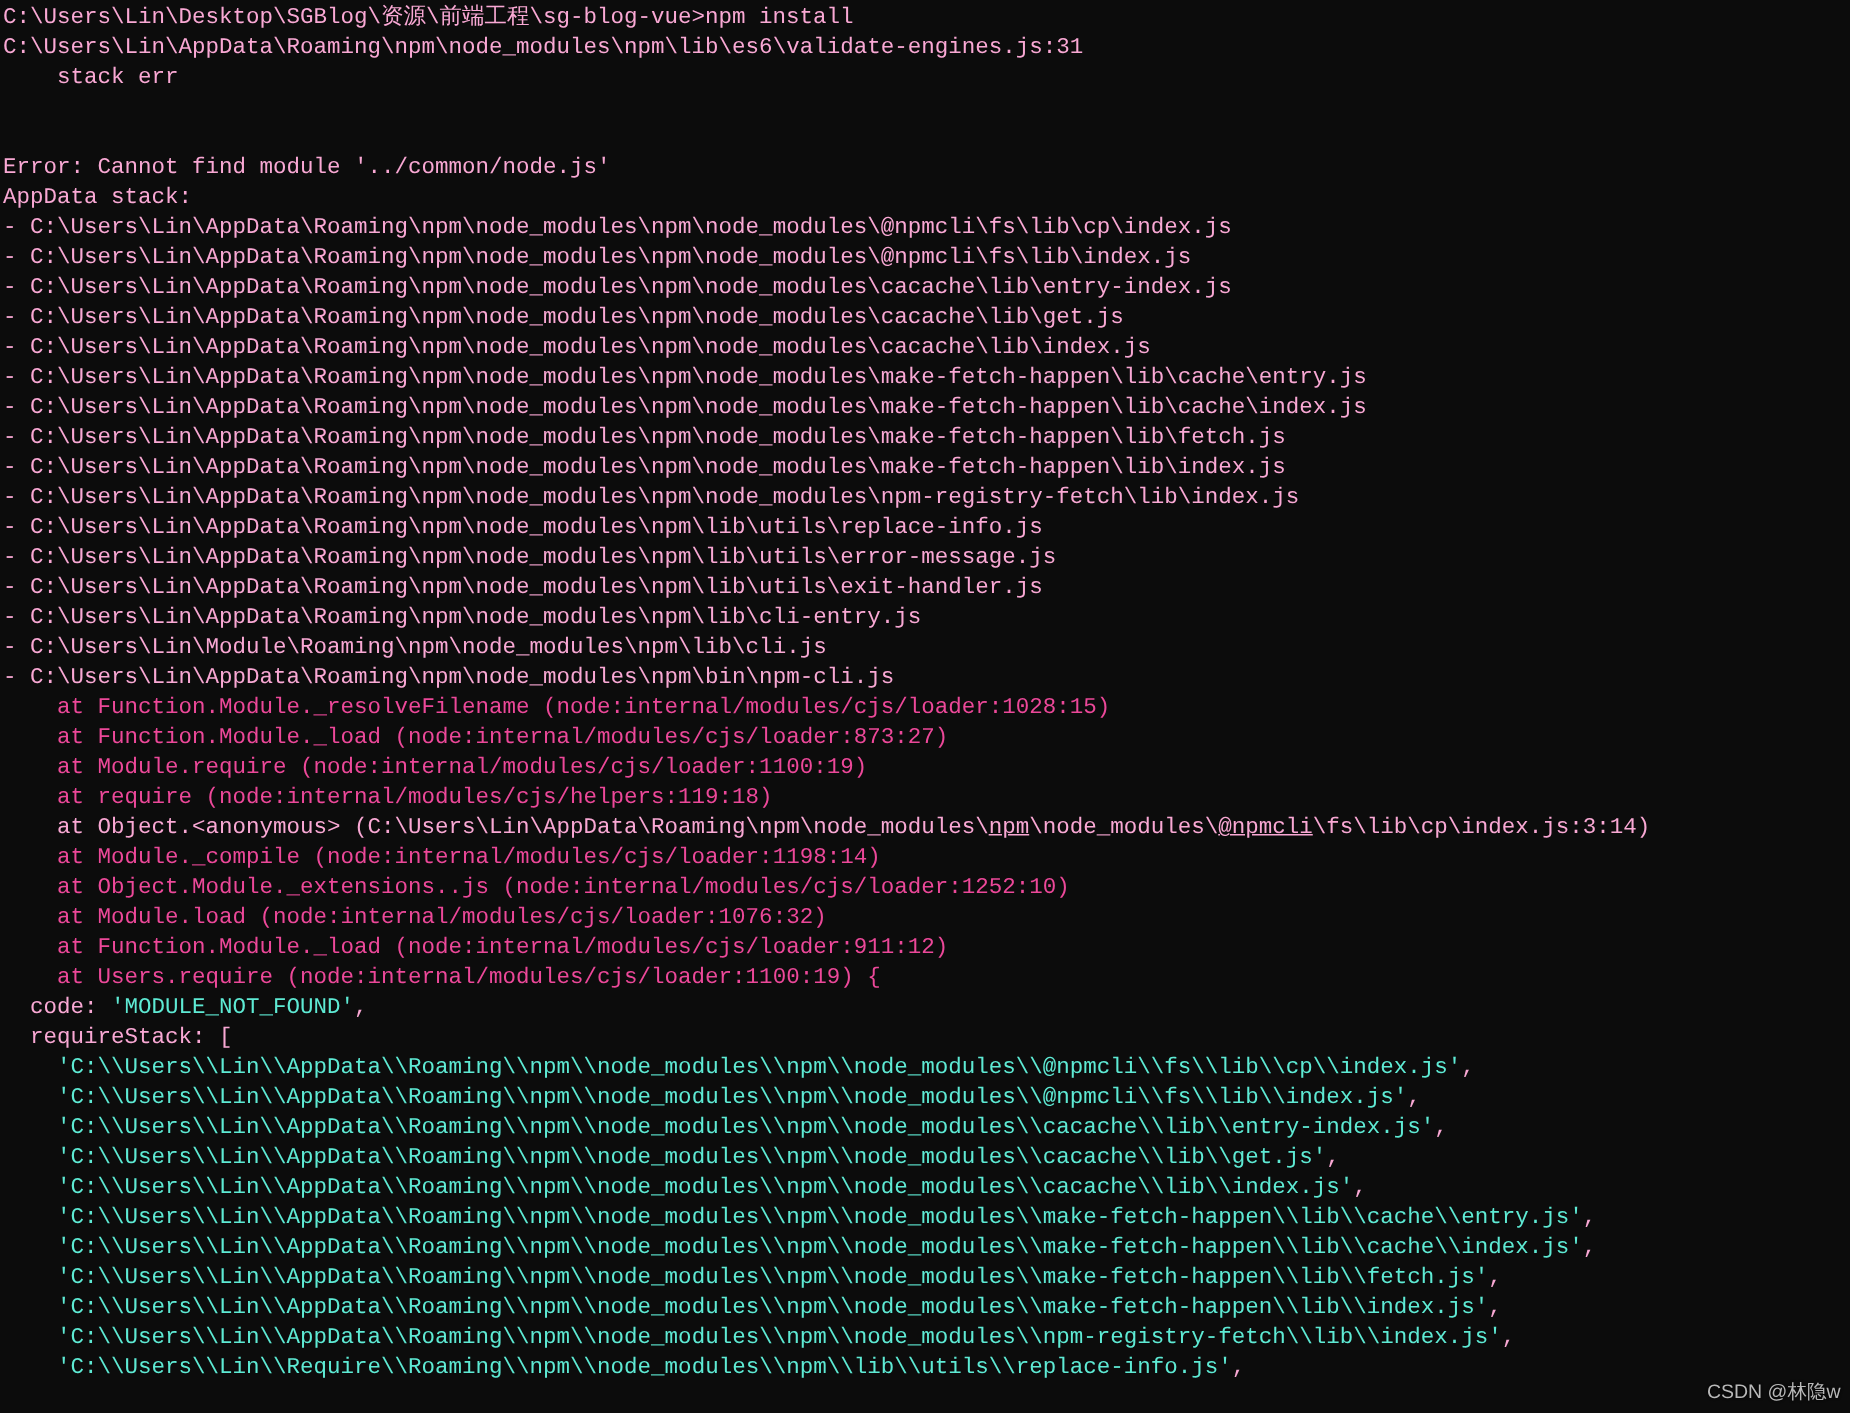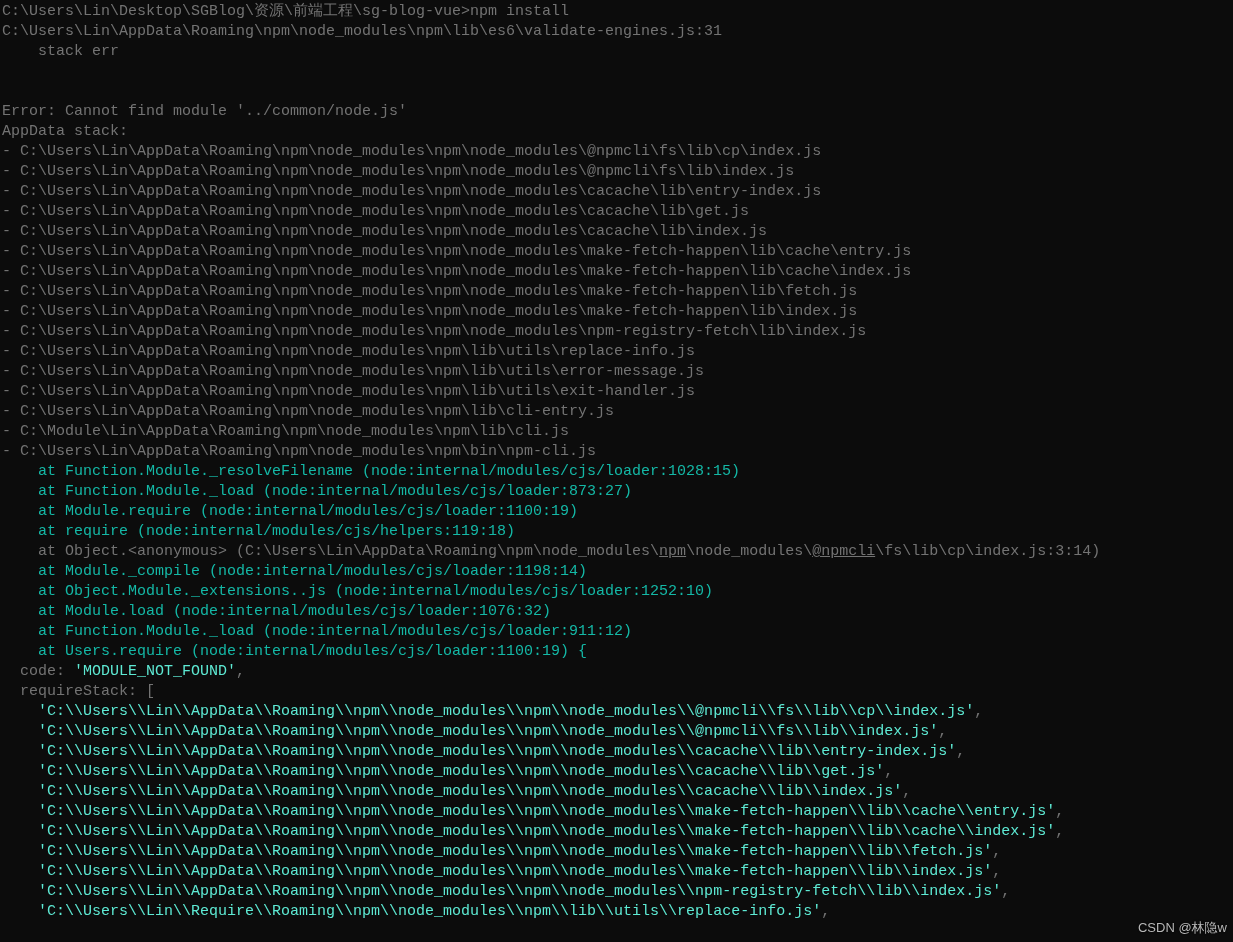--- a/index.html
+++ b/index.html
@@ -13,22 +13,22 @@
     width: 1233px;
     height: 942px;
     overflow: hidden;
   }
   pre {
     margin: 0;
     padding: 2px 0 0 2px;
     white-space: pre;
     font-family: inherit;
   }
-  .white { color: #737373; margin-top: 16px; }
-  .dim   { color: #14b8a6; }
+  .white { color: #f9a8d4; margin-top: 16px; }
+  .dim   { color: #ec4899; }
   .green { color: #5eead4; }
   .u { text-decoration: underline; }
   .watermark {
     position: absolute;
     right: 6px;
     bottom: 4px;
     font-size: 13px;
     color: #b8b8b8;
     font-family: "Microsoft YaHei", sans-serif;
     text-shadow: 0 0 2px #000;
@@ -51,21 +51,21 @@
 <span class="white">- C:\Users\Lin\AppData\Roaming\npm\node_modules\npm\node_modules\cacache\lib\index.js</span>
 <span class="white">- C:\Users\Lin\AppData\Roaming\npm\node_modules\npm\node_modules\make-fetch-happen\lib\cache\entry.js</span>
 <span class="white">- C:\Users\Lin\AppData\Roaming\npm\node_modules\npm\node_modules\make-fetch-happen\lib\cache\index.js</span>
 <span class="white">- C:\Users\Lin\AppData\Roaming\npm\node_modules\npm\node_modules\make-fetch-happen\lib\fetch.js</span>
 <span class="white">- C:\Users\Lin\AppData\Roaming\npm\node_modules\npm\node_modules\make-fetch-happen\lib\index.js</span>
 <span class="white">- C:\Users\Lin\AppData\Roaming\npm\node_modules\npm\node_modules\npm-registry-fetch\lib\index.js</span>
 <span class="white">- C:\Users\Lin\AppData\Roaming\npm\node_modules\npm\lib\utils\replace-info.js</span>
 <span class="white">- C:\Users\Lin\AppData\Roaming\npm\node_modules\npm\lib\utils\error-message.js</span>
 <span class="white">- C:\Users\Lin\AppData\Roaming\npm\node_modules\npm\lib\utils\exit-handler.js</span>
 <span class="white">- C:\Users\Lin\AppData\Roaming\npm\node_modules\npm\lib\cli-entry.js</span>
-<span class="white">- C:\Module\Lin\AppData\Roaming\npm\node_modules\npm\lib\cli.js</span>
+<span class="white">- C:\Users\Lin\Module\Roaming\npm\node_modules\npm\lib\cli.js</span>
 <span class="white">- C:\Users\Lin\AppData\Roaming\npm\node_modules\npm\bin\npm-cli.js</span>
 <span class="dim">    at Function.Module._resolveFilename (node:internal/modules/cjs/loader:1028:15)</span>
 <span class="dim">    at Function.Module._load (node:internal/modules/cjs/loader:873:27)</span>
 <span class="dim">    at Module.require (node:internal/modules/cjs/loader:1100:19)</span>
 <span class="dim">    at require (node:internal/modules/cjs/helpers:119:18)</span>
 <span class="white"><span>    at Object.&lt;anonymous&gt; (C:\Users\Lin\AppData\Roaming\npm\node_modules\</span><span class="u">npm</span><span>\node_modules\</span><span class="u">@npmcli</span><span>\fs\lib\cp\index.js:3:14)</span></span>
 <span class="dim">    at Module._compile (node:internal/modules/cjs/loader:1198:14)</span>
 <span class="dim">    at Object.Module._extensions..js (node:internal/modules/cjs/loader:1252:10)</span>
 <span class="dim">    at Module.load (node:internal/modules/cjs/loader:1076:32)</span>
 <span class="dim">    at Function.Module._load (node:internal/modules/cjs/loader:911:12)</span>

